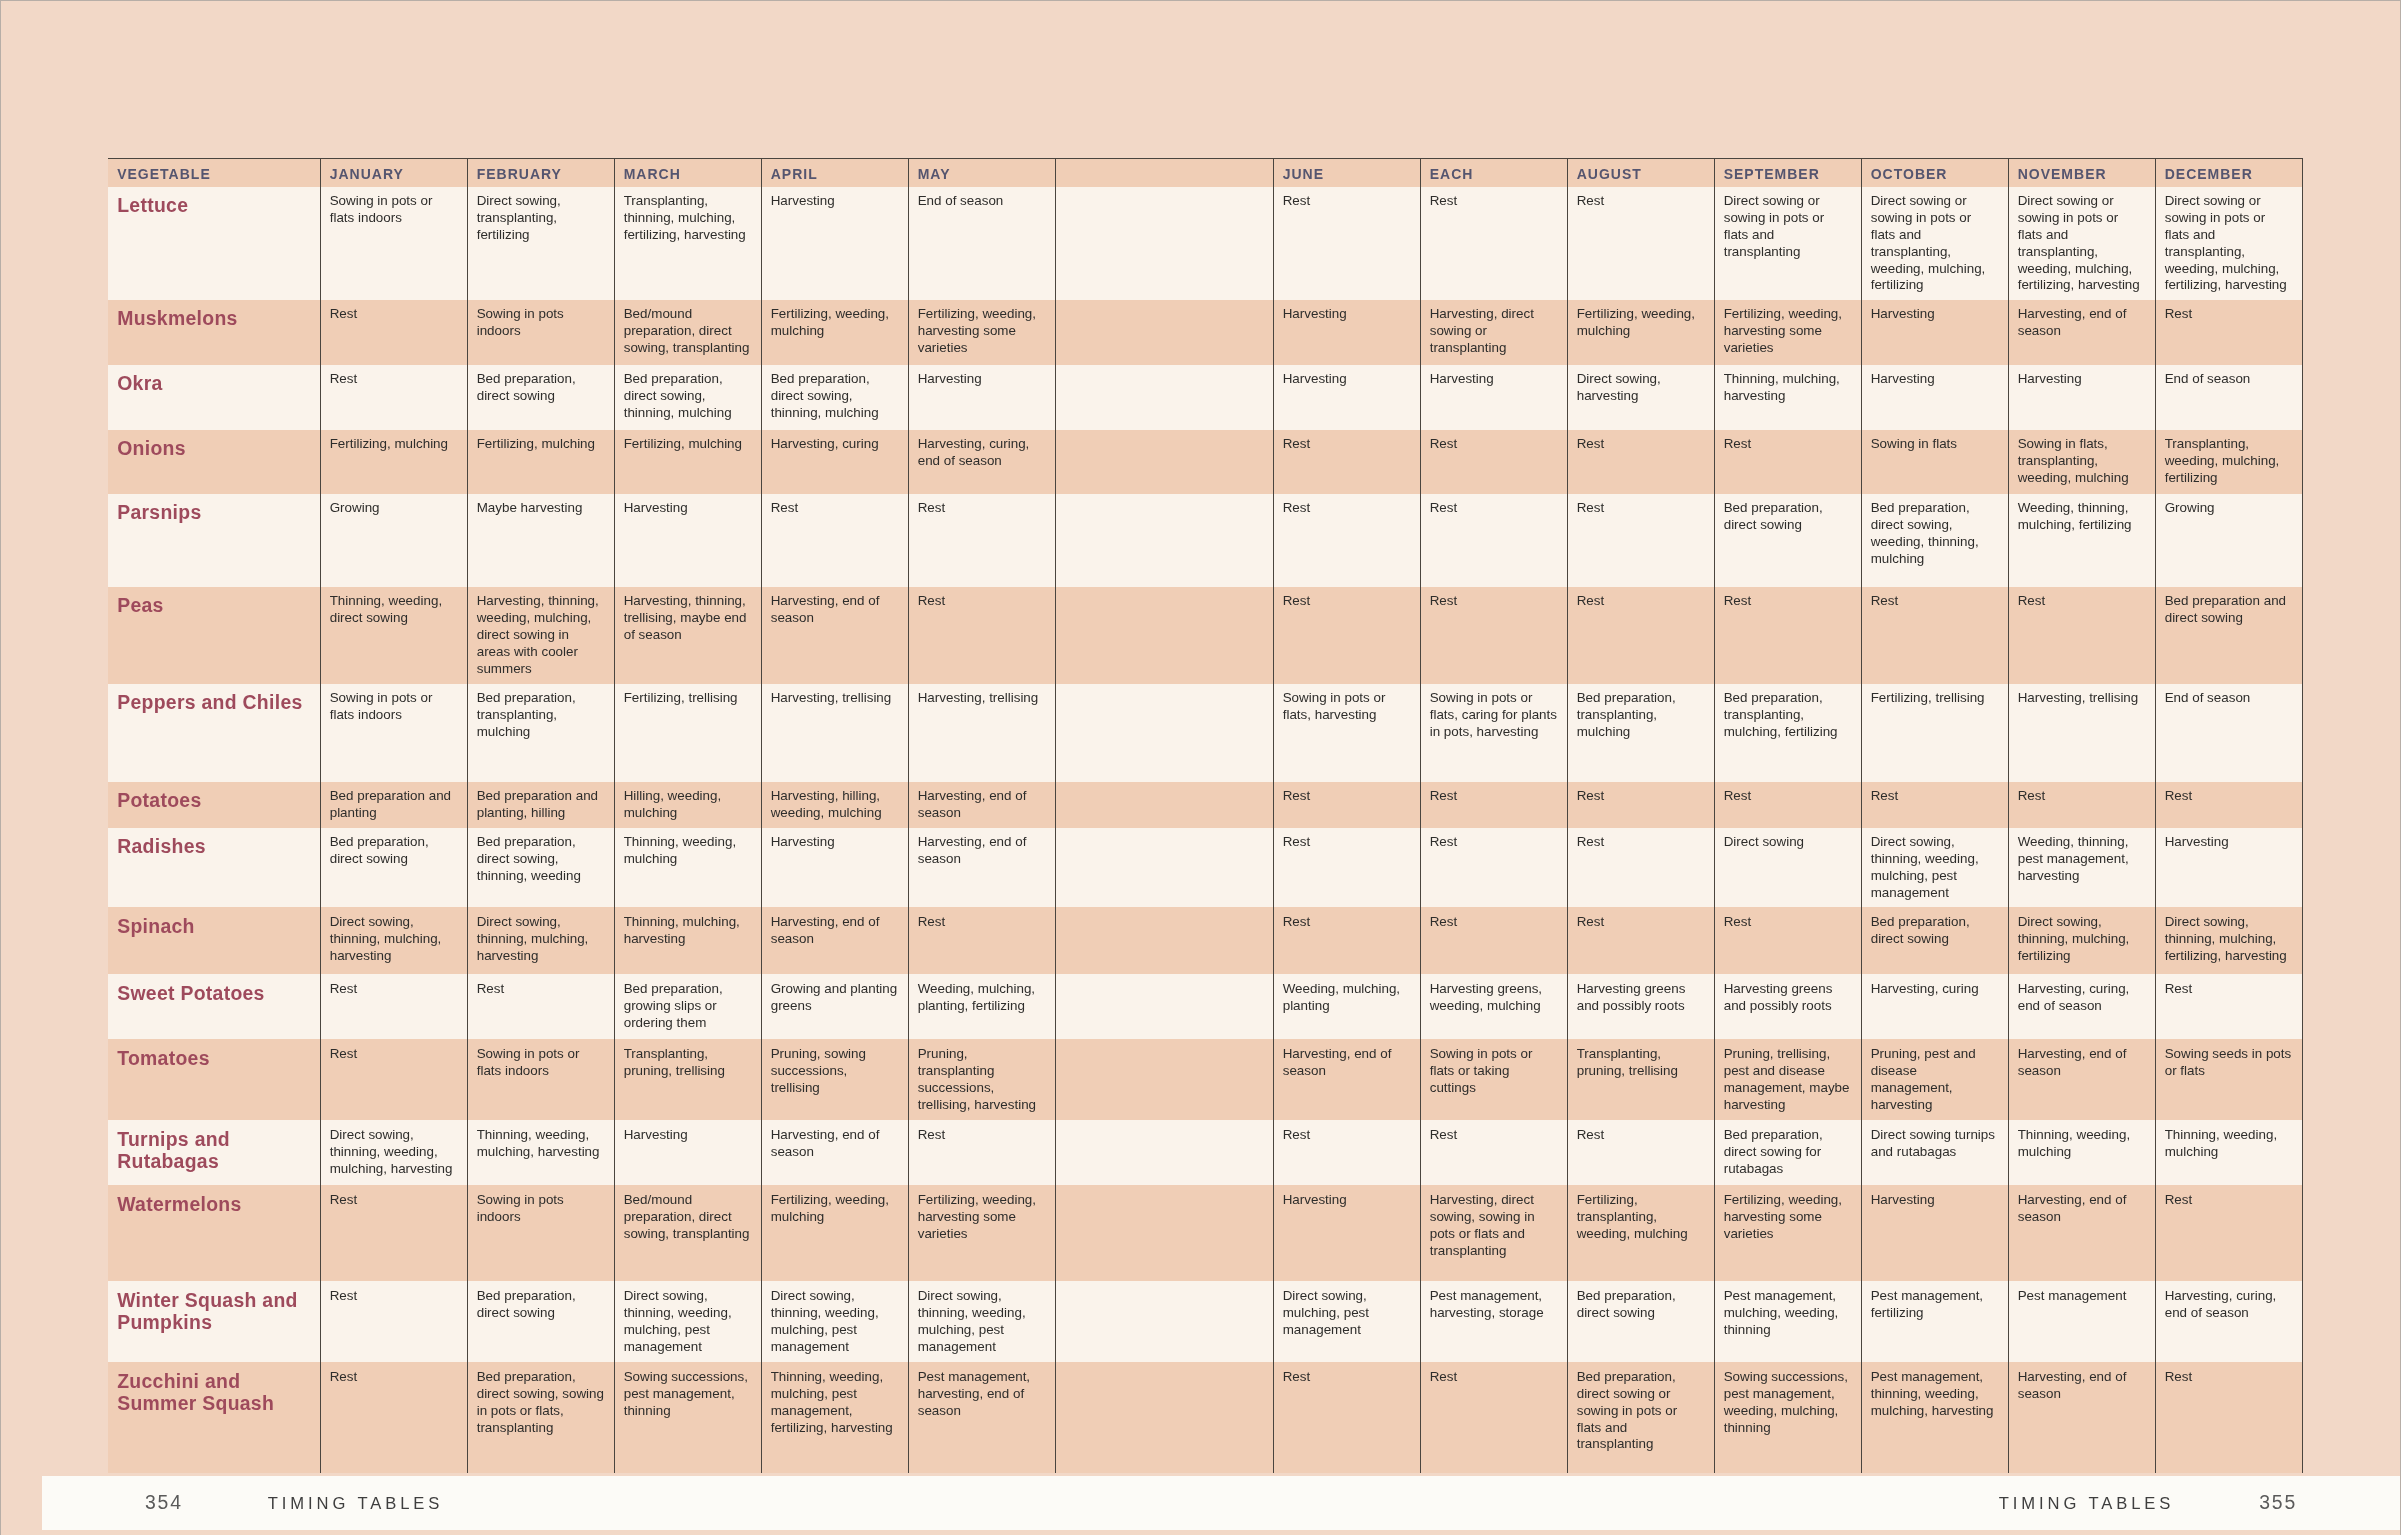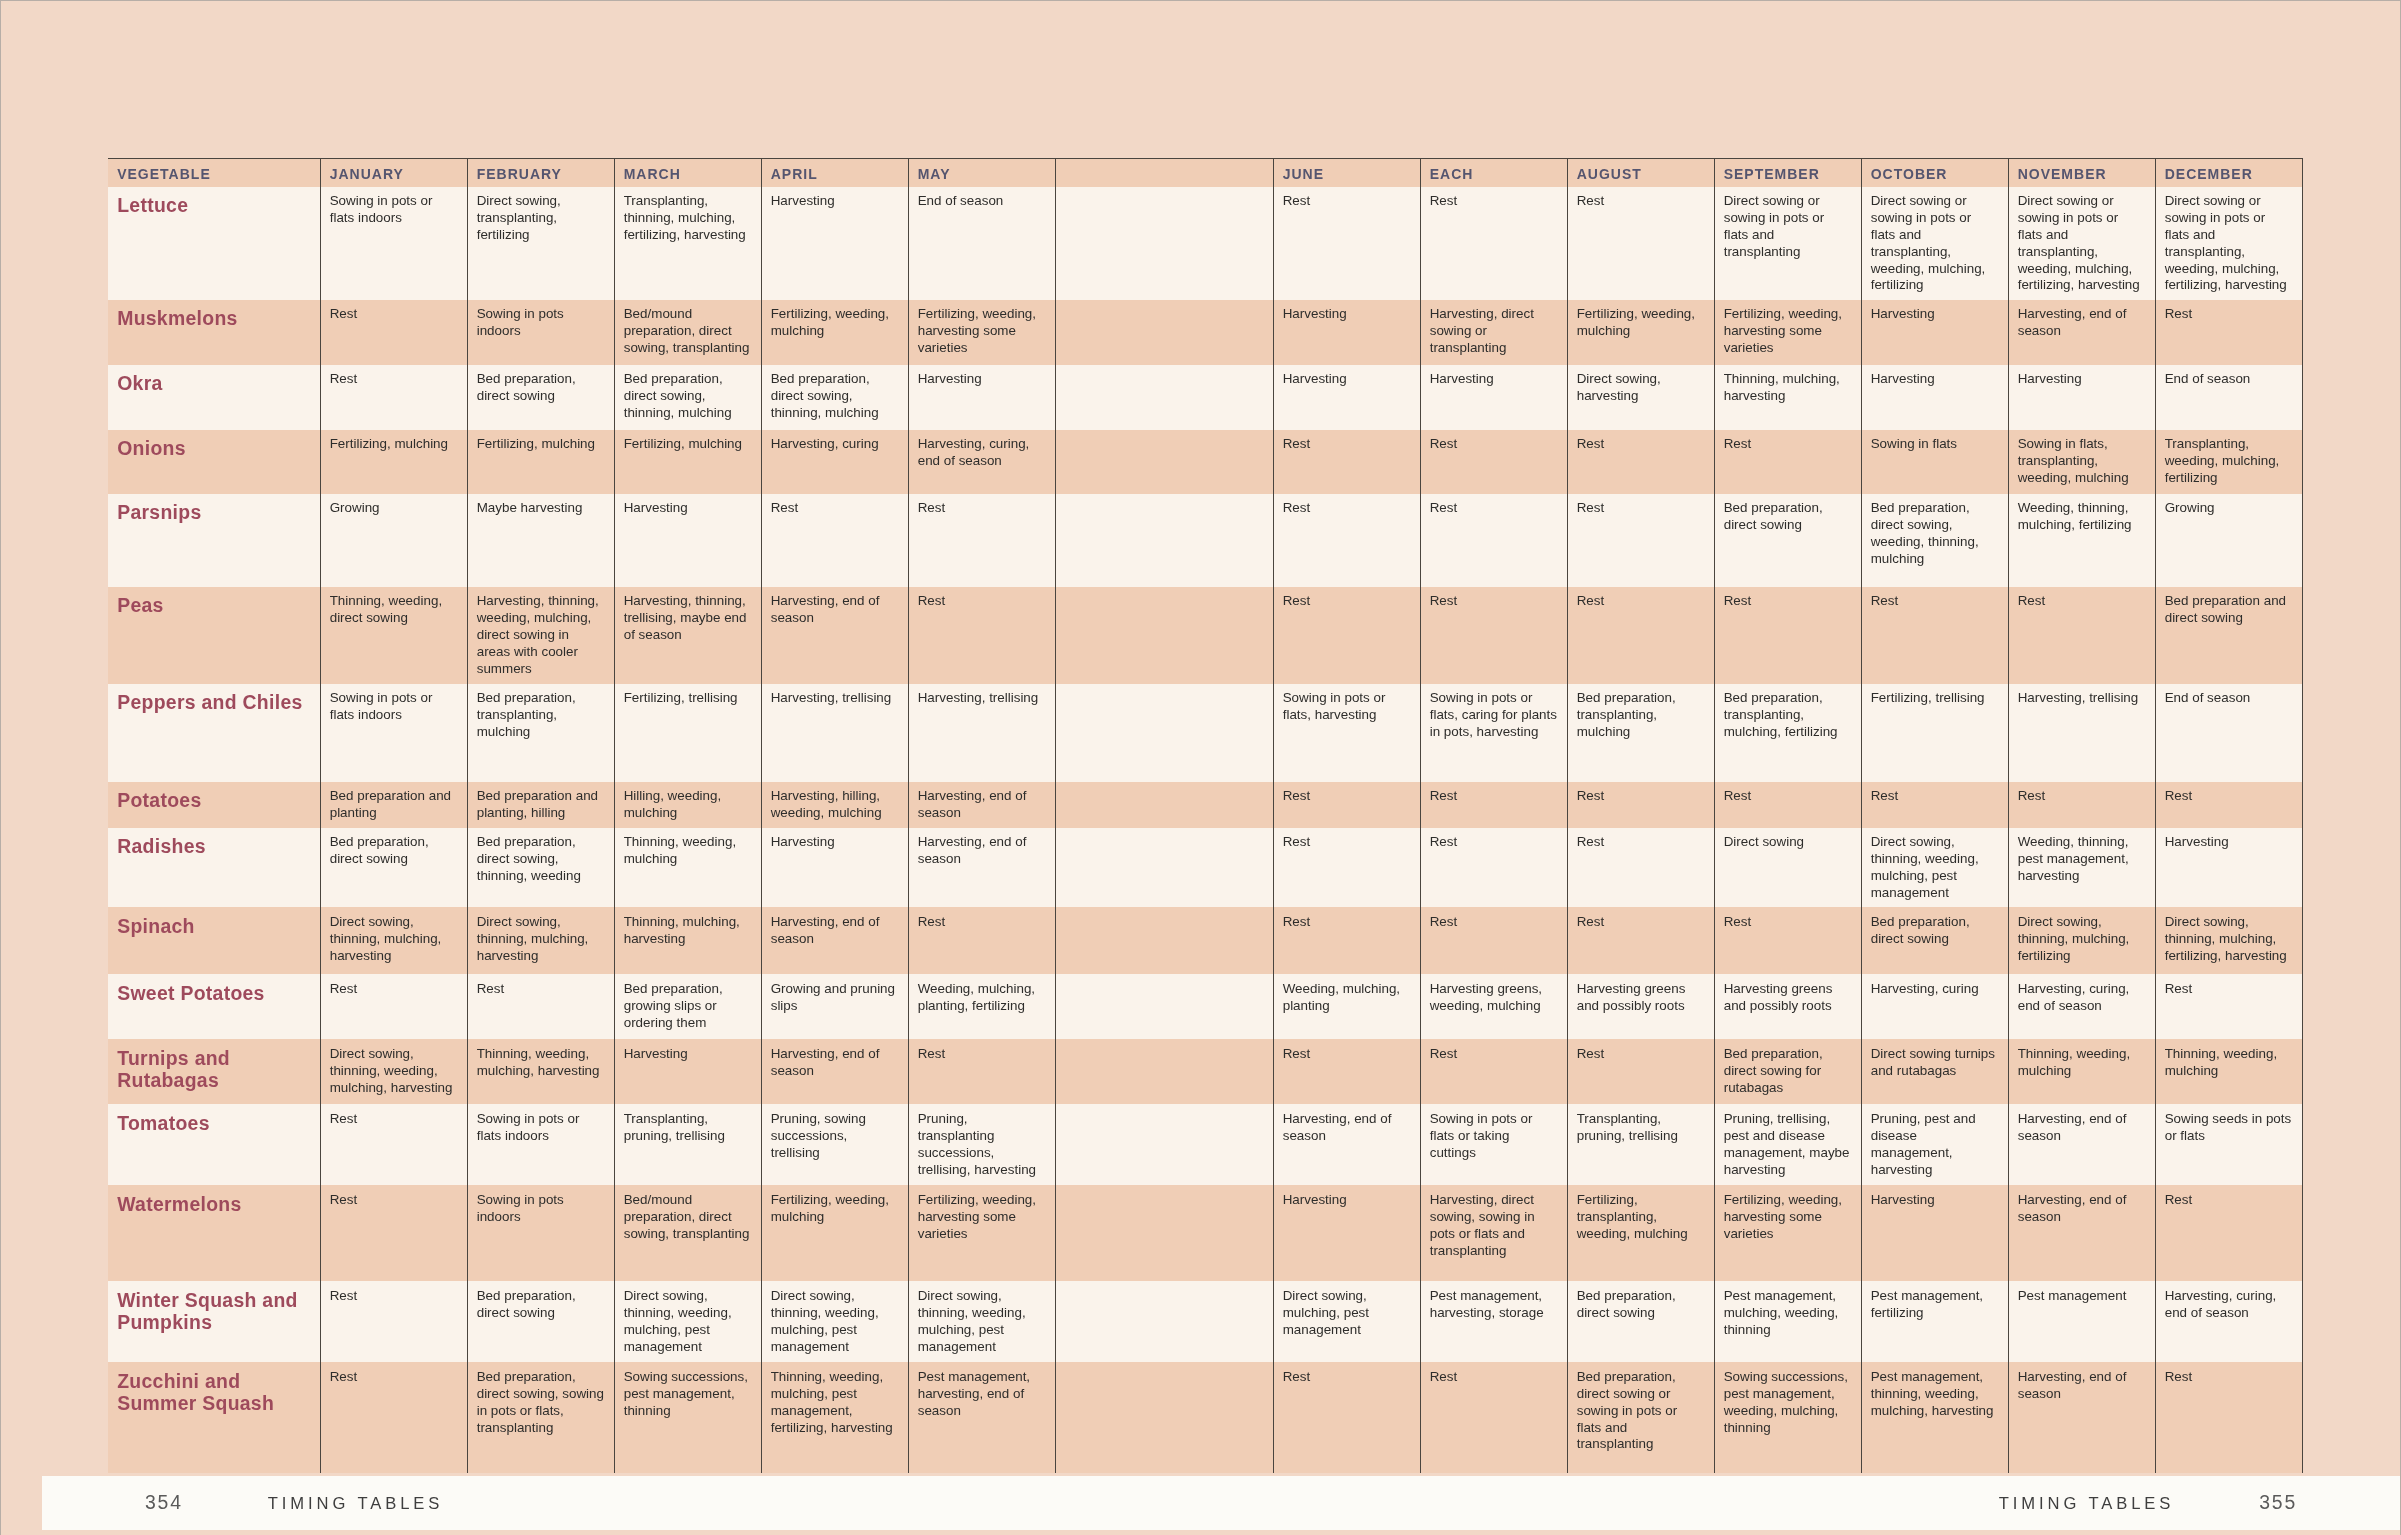--- a/index.html
+++ b/index.html
@@ -282,62 +282,62 @@
           <td class="mcol">Rest</td>
           <td class="mcol">Bed preparation, direct sowing</td>
           <td class="mcol">Direct sowing, thinning, mulching, fertilizing</td>
           <td class="mcol">Direct sowing, thinning, mulching, fertilizing, harvesting</td>
         </tr>
         <tr style="height: 65px;">
           <th class="veg">Sweet Potatoes</th>
           <td class="mcol">Rest</td>
           <td class="mcol">Rest</td>
           <td class="mcol">Bed preparation, growing slips or ordering them</td>
-          <td class="mcol">Growing and pruning slips</td>
+          <td class="mcol">Growing and planting greens</td>
           <td class="mcol">Weeding, mulching, planting, fertilizing</td>
           <td class="spine"></td>
           <td class="mcol">Weeding, mulching, planting</td>
           <td class="mcol">Harvesting greens, weeding, mulching</td>
           <td class="mcol">Harvesting greens and possibly roots</td>
           <td class="mcol">Harvesting greens and possibly roots</td>
           <td class="mcol">Harvesting, curing</td>
           <td class="mcol">Harvesting, curing, end of season</td>
           <td class="mcol">Rest</td>
         </tr>
+        <tr style="height: 81px;">
+          <th class="veg">Tomatoes</th>
+          <td class="mcol">Rest</td>
+          <td class="mcol">Sowing in pots or flats indoors</td>
+          <td class="mcol">Transplanting, pruning, trellising</td>
+          <td class="mcol">Pruning, sowing successions, trellising</td>
+          <td class="mcol">Pruning, transplanting successions, trellising, harvesting</td>
+          <td class="spine"></td>
+          <td class="mcol">Harvesting, end of season</td>
+          <td class="mcol">Sowing in pots or flats or taking cuttings</td>
+          <td class="mcol">Transplanting, pruning, trellising</td>
+          <td class="mcol">Pruning, trellising, pest and disease management, maybe harvesting</td>
+          <td class="mcol">Pruning, pest and disease management, harvesting</td>
+          <td class="mcol">Harvesting, end of season</td>
+          <td class="mcol">Sowing seeds in pots or flats</td>
+        </tr>
         <tr style="height: 65px;">
           <th class="veg">Turnips and Rutabagas</th>
           <td class="mcol">Direct sowing, thinning, weeding, mulching, harvesting</td>
           <td class="mcol">Thinning, weeding, mulching, harvesting</td>
           <td class="mcol">Harvesting</td>
           <td class="mcol">Harvesting, end of season</td>
           <td class="mcol">Rest</td>
           <td class="spine"></td>
           <td class="mcol">Rest</td>
           <td class="mcol">Rest</td>
           <td class="mcol">Rest</td>
           <td class="mcol">Bed preparation, direct sowing for rutabagas</td>
           <td class="mcol">Direct sowing turnips and rutabagas</td>
           <td class="mcol">Thinning, weeding, mulching</td>
           <td class="mcol">Thinning, weeding, mulching</td>
-        </tr>
-        <tr style="height: 81px;">
-          <th class="veg">Tomatoes</th>
-          <td class="mcol">Rest</td>
-          <td class="mcol">Sowing in pots or flats indoors</td>
-          <td class="mcol">Transplanting, pruning, trellising</td>
-          <td class="mcol">Pruning, sowing successions, trellising</td>
-          <td class="mcol">Pruning, transplanting successions, trellising, harvesting</td>
-          <td class="spine"></td>
-          <td class="mcol">Harvesting, end of season</td>
-          <td class="mcol">Sowing in pots or flats or taking cuttings</td>
-          <td class="mcol">Transplanting, pruning, trellising</td>
-          <td class="mcol">Pruning, trellising, pest and disease management, maybe harvesting</td>
-          <td class="mcol">Pruning, pest and disease management, harvesting</td>
-          <td class="mcol">Harvesting, end of season</td>
-          <td class="mcol">Sowing seeds in pots or flats</td>
         </tr>
         <tr style="height: 96px;">
           <th class="veg">Watermelons</th>
           <td class="mcol">Rest</td>
           <td class="mcol">Sowing in pots indoors</td>
           <td class="mcol">Bed/mound preparation, direct sowing, transplanting</td>
           <td class="mcol">Fertilizing, weeding, mulching</td>
           <td class="mcol">Fertilizing, weeding, harvesting some varieties</td>
           <td class="spine"></td>
           <td class="mcol">Harvesting</td>

